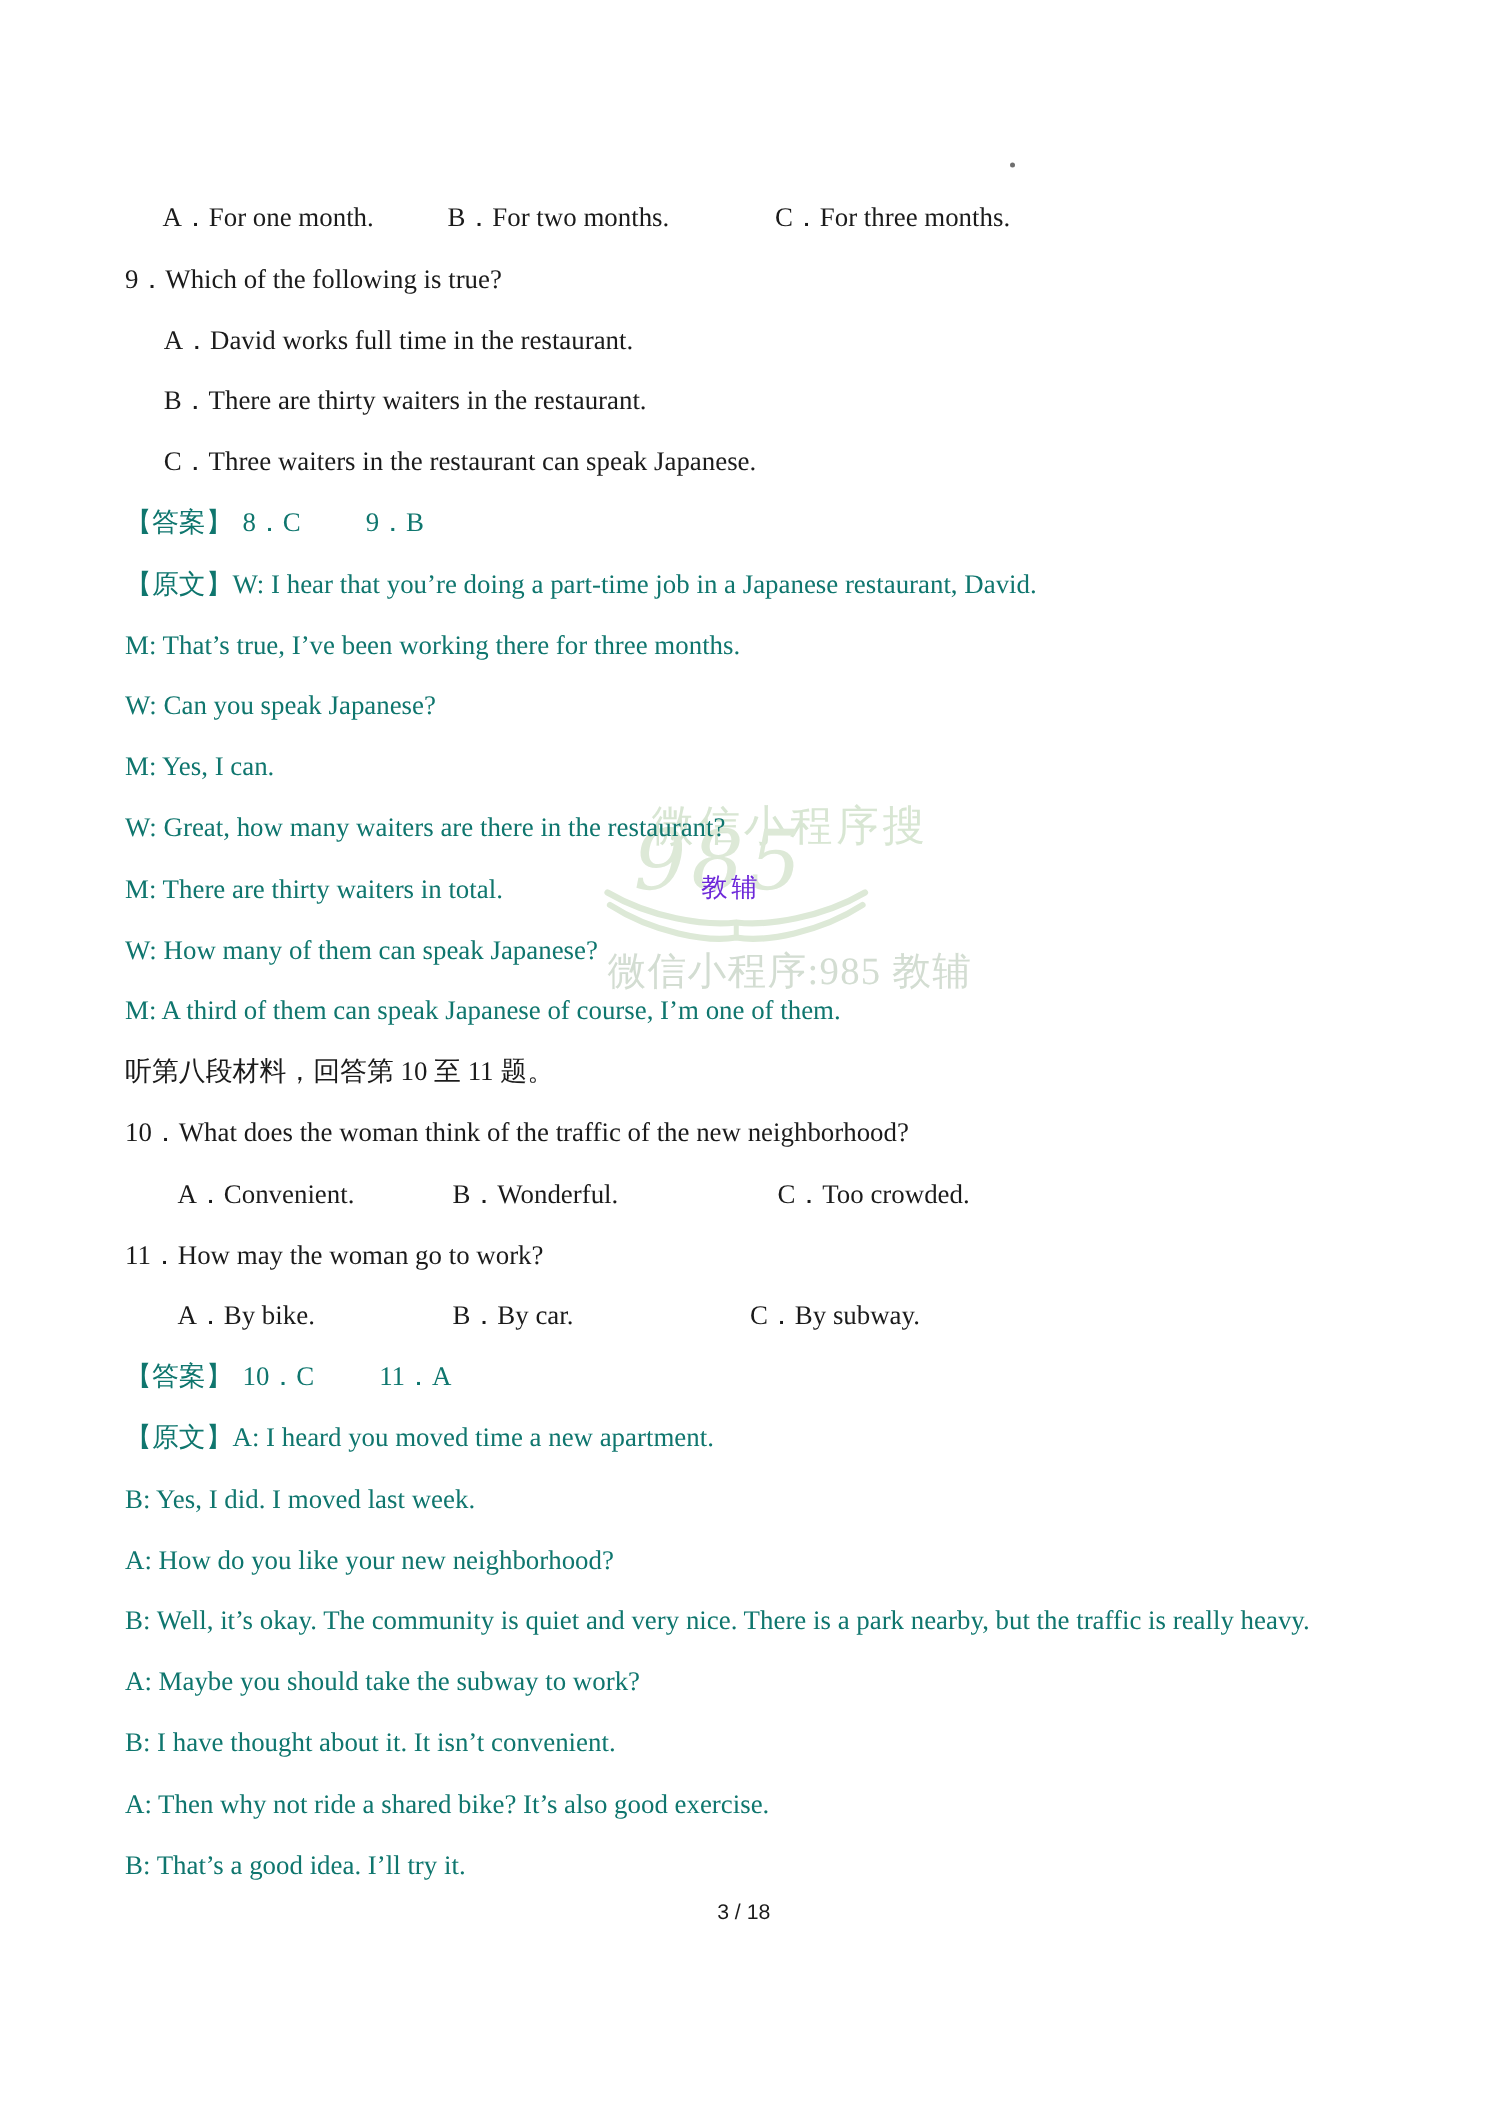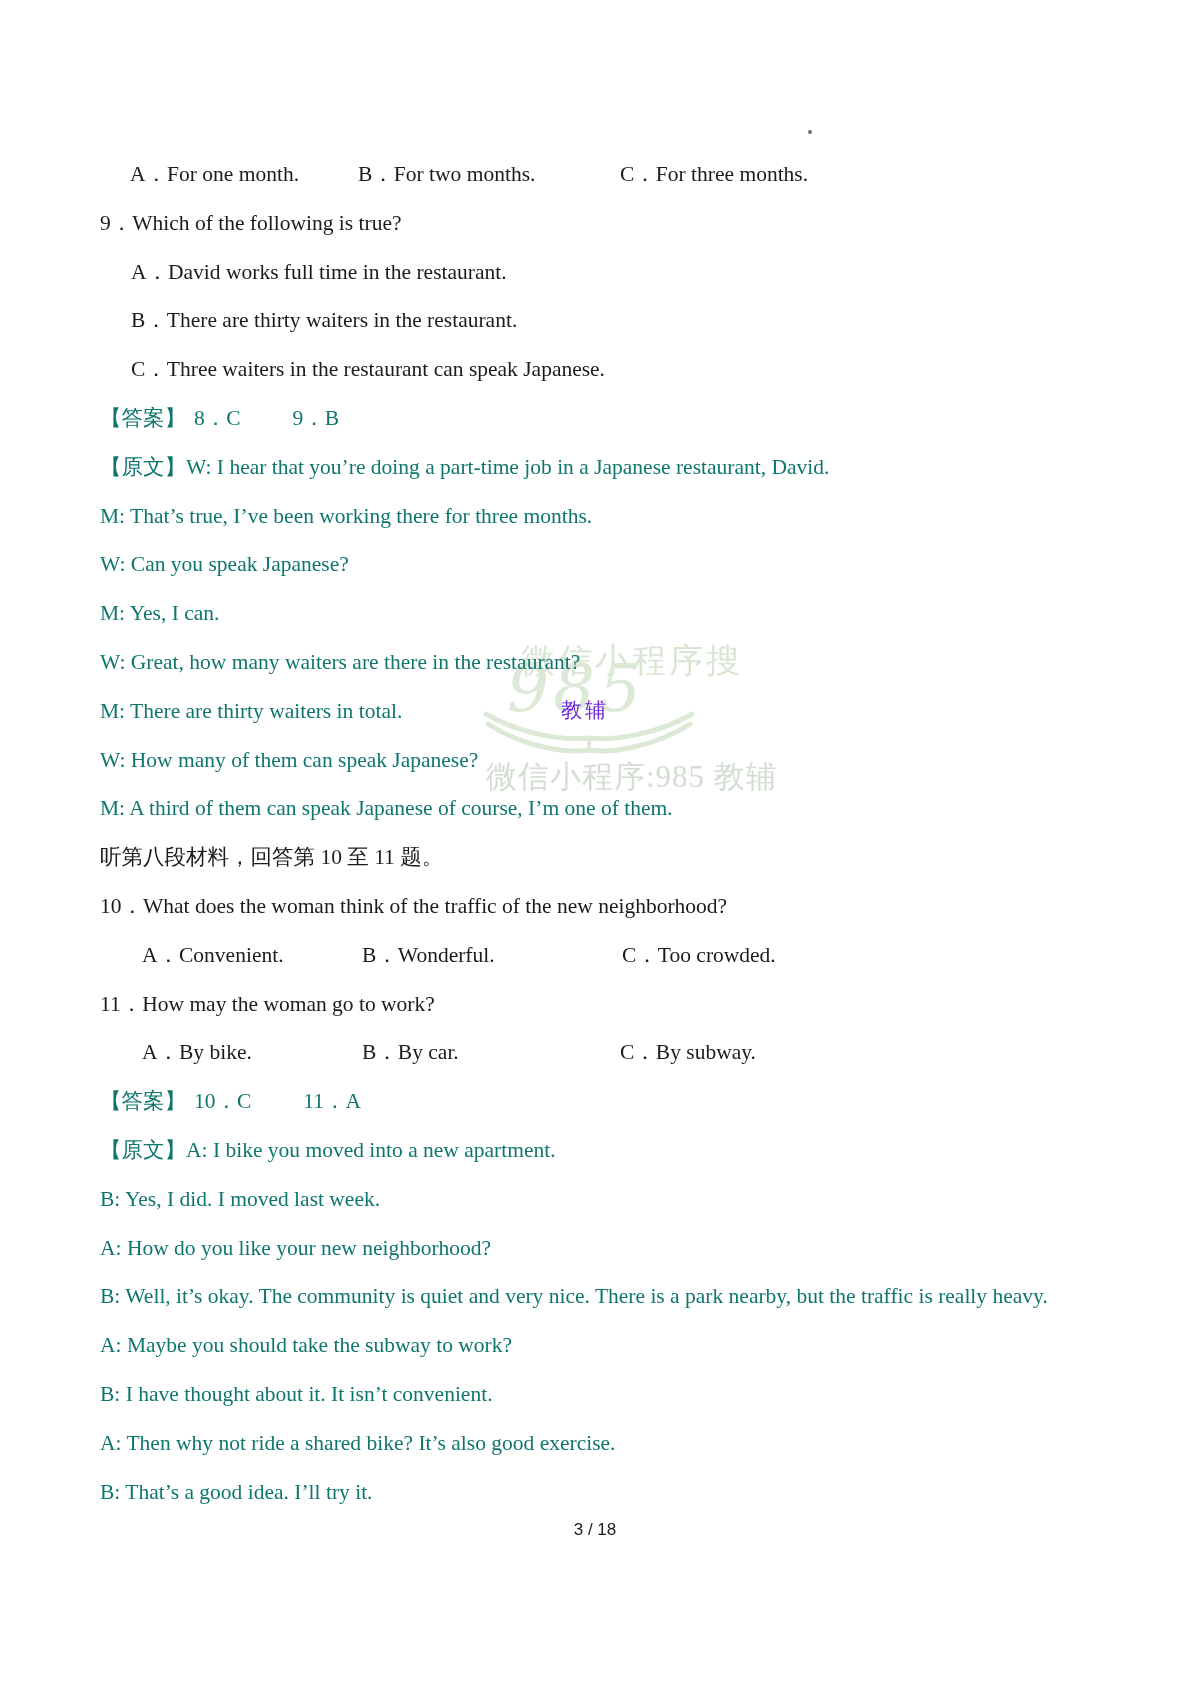--- a/index.html
+++ b/index.html
@@ -107,24 +107,24 @@
       <div class="line question">10．What does the woman think of the traffic of the new neighborhood?</div>
       <div class="line options">
         <span class="col" style="left: 42px;">A．Convenient.</span>
         <span class="col" style="left: 262px;">B．Wonderful.</span>
         <span class="col" style="left: 522px;">C．Too crowded.</span>
       </div>
       <div class="line question">11．How may the woman go to work?</div>
       <div class="line options">
         <span class="col" style="left: 42px;">A．By bike.</span>
         <span class="col" style="left: 262px;">B．By car.</span>
-        <span class="col" style="left: 520px;">C．By subway.</span>
+        <span class="col" style="left: 500px;">C．By subway.</span>
       </div>
       <div class="line answer red"><span>【答案】</span><span class="ans-part">10．C</span><span class="ans-part">11．A</span></div>
-      <div class="line transcript-first red">【原文】A: I bike you moved into a new apartment.</div>
+      <div class="line transcript-first red">【原文】A: I heard you moved time a new apartment.</div>
       <div class="line transcript red">B: Yes, I did. I moved last week.</div>
       <div class="line transcript red">A: How do you like your new neighborhood?</div>
       <div class="line transcript red">B: Well, it’s okay. The community is quiet and very nice. There is a park nearby, but the traffic is really heavy.</div>
       <div class="line transcript red">A: Maybe you should take the subway to work?</div>
       <div class="line transcript red">B: I have thought about it. It isn’t convenient.</div>
       <div class="line transcript red">A: Then why not ride a shared bike? It’s also good exercise.</div>
       <div class="line transcript red">B: That’s a good idea. I’ll try it.</div>
     </div>
 
   <div class="footer-page">3 / 18</div>

